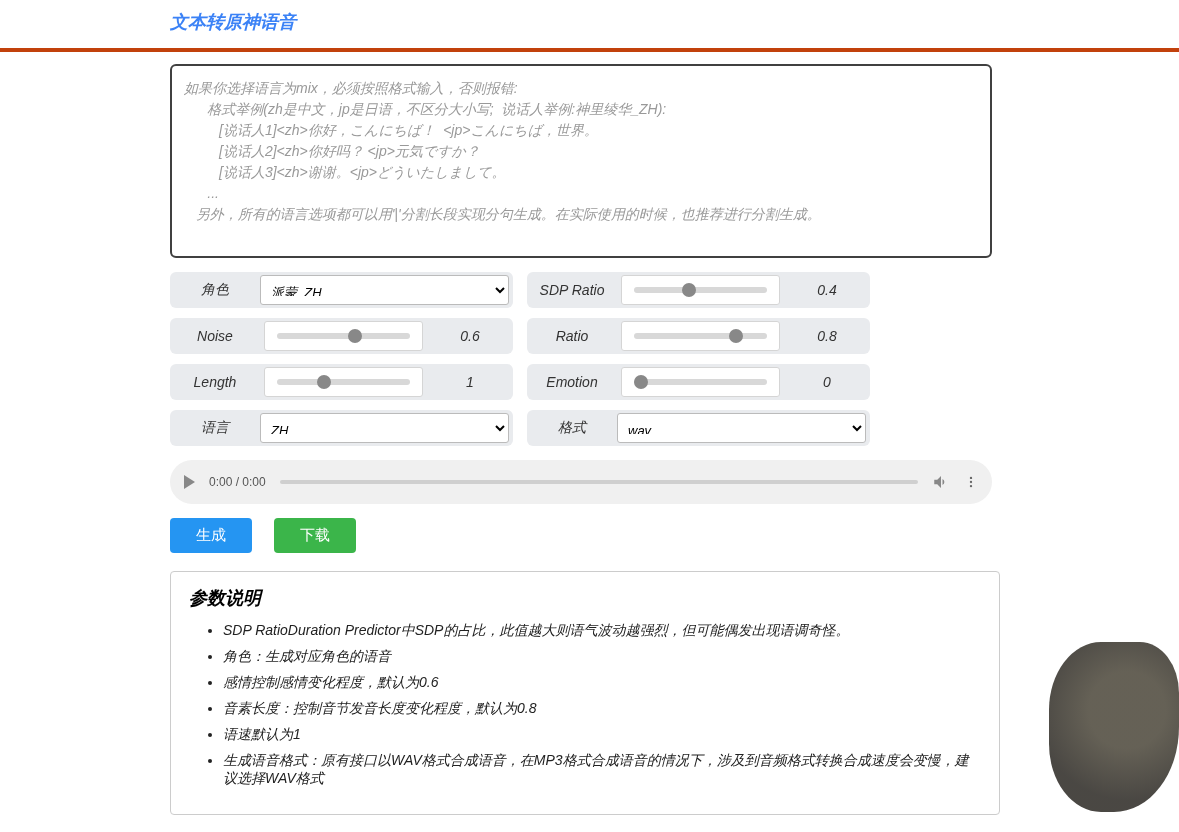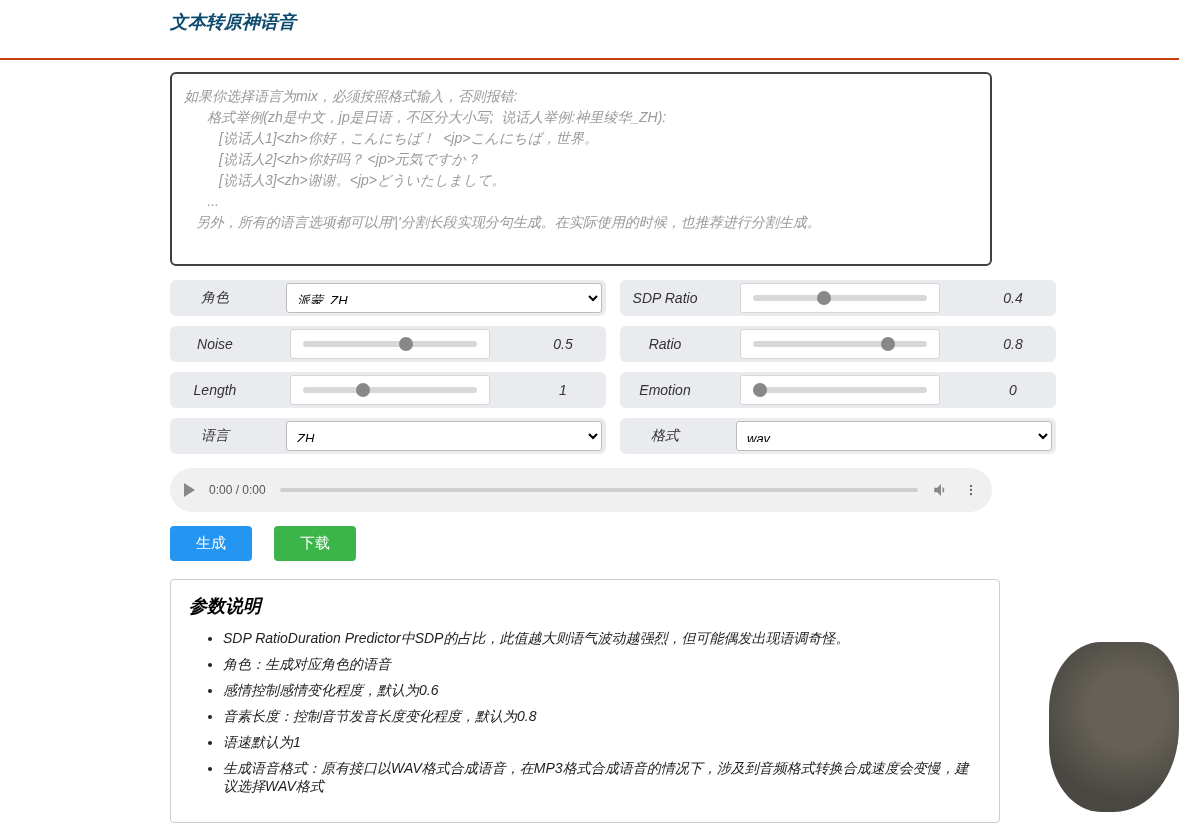--- a/index.html
+++ b/index.html
@@ -5,25 +5,25 @@
 * { margin: 0; padding: 0; box-sizing: border-box; }
 body {
   font-family: "Microsoft YaHei", Arial, sans-serif;
   font-style: italic;
   background: #fff;
   width: 1179px;
   height: 832px;
   overflow: hidden;
 }
 .page-title {
-  color: #0c4a6e;
+  color: #3b82f6;
   font-size: 18px;
   font-weight: bold;
-  padding: 10px 0 24px 170px;
-  border-bottom: 2px solid #c2410c;
+  padding: 10px 0 14px 170px;
+  border-bottom: 4px solid #c2410c;
 }
 .container {
   padding: 12px 0 0 170px;
 }
 .input-box {
   width: 822px;
   height: 194px;
   border: 2px solid #404040;
   border-radius: 6px;
   padding: 12px 12px;
@@ -41,21 +41,21 @@
   margin-top: 10px;
 }
 .group {
   display: flex;
   align-items: center;
   background: #e9ebee;
   border-radius: 6px;
   height: 36px;
   overflow: hidden;
 }
-.group.half { width: 436px; gap: 26px; }
+.group.half { width: 343px; }
 .lbl {
   width: 90px;
   text-align: center;
   font-size: 14px;
   color: #333;
 }
 .select {
   flex: 1;
   height: 30px;
   margin-right: 4px;
@@ -192,21 +192,21 @@
       <div class="val">0.4</div>
     </div>
   </div>
 
   <div class="row">
     <div class="group half">
       <div class="lbl">Noise</div>
       <div class="slider-wrap">
           <input type="range" class="slider" min="0" max="1" step="0.1" value="0.6" style="">
         </div>
-      <div class="val">0.5</div>
+      <div class="val">0.6</div>
     </div>
     <div class="group half">
       <div class="lbl">Ratio</div>
       <div class="slider-wrap">
           <input type="range" class="slider" min="0" max="1" step="0.1" value="0.8" style="">
         </div>
       <div class="val">0.8</div>
     </div>
   </div>
 

